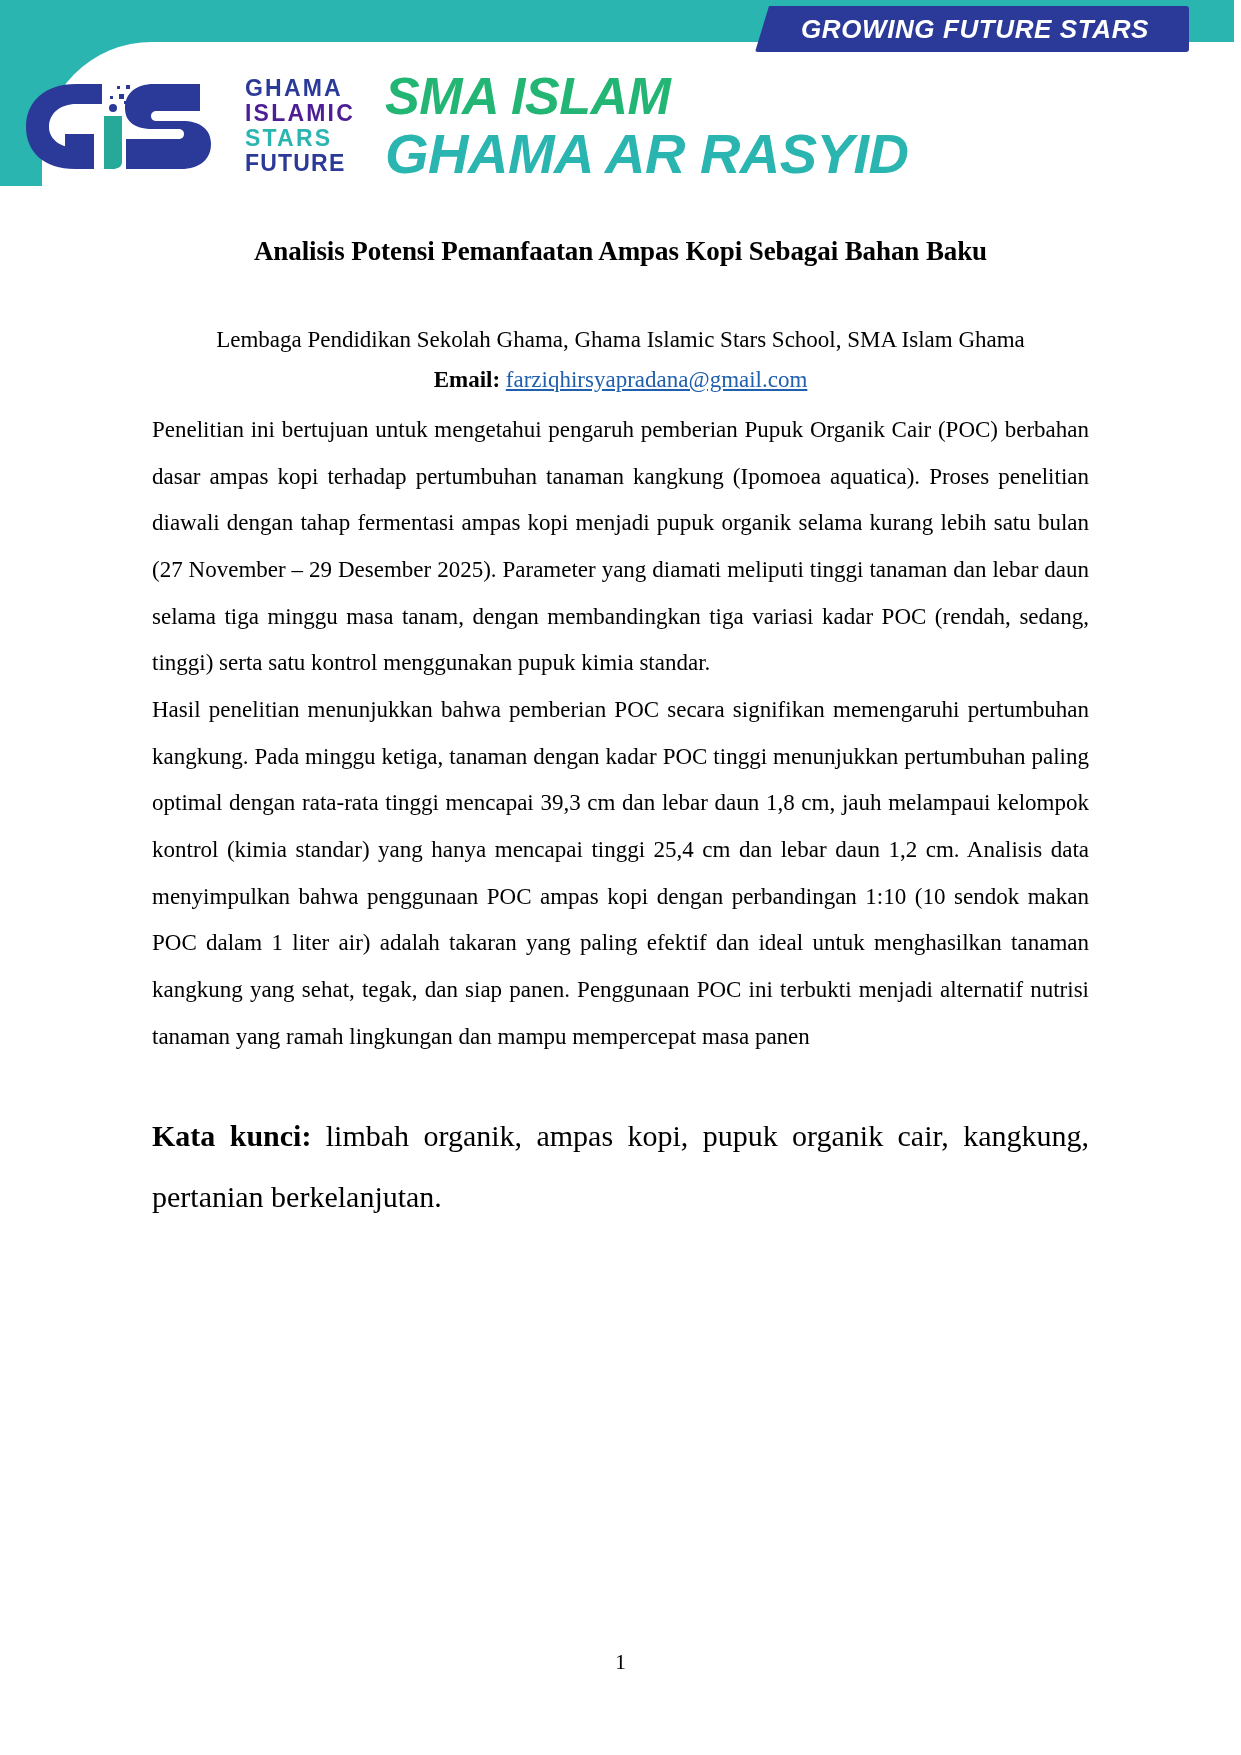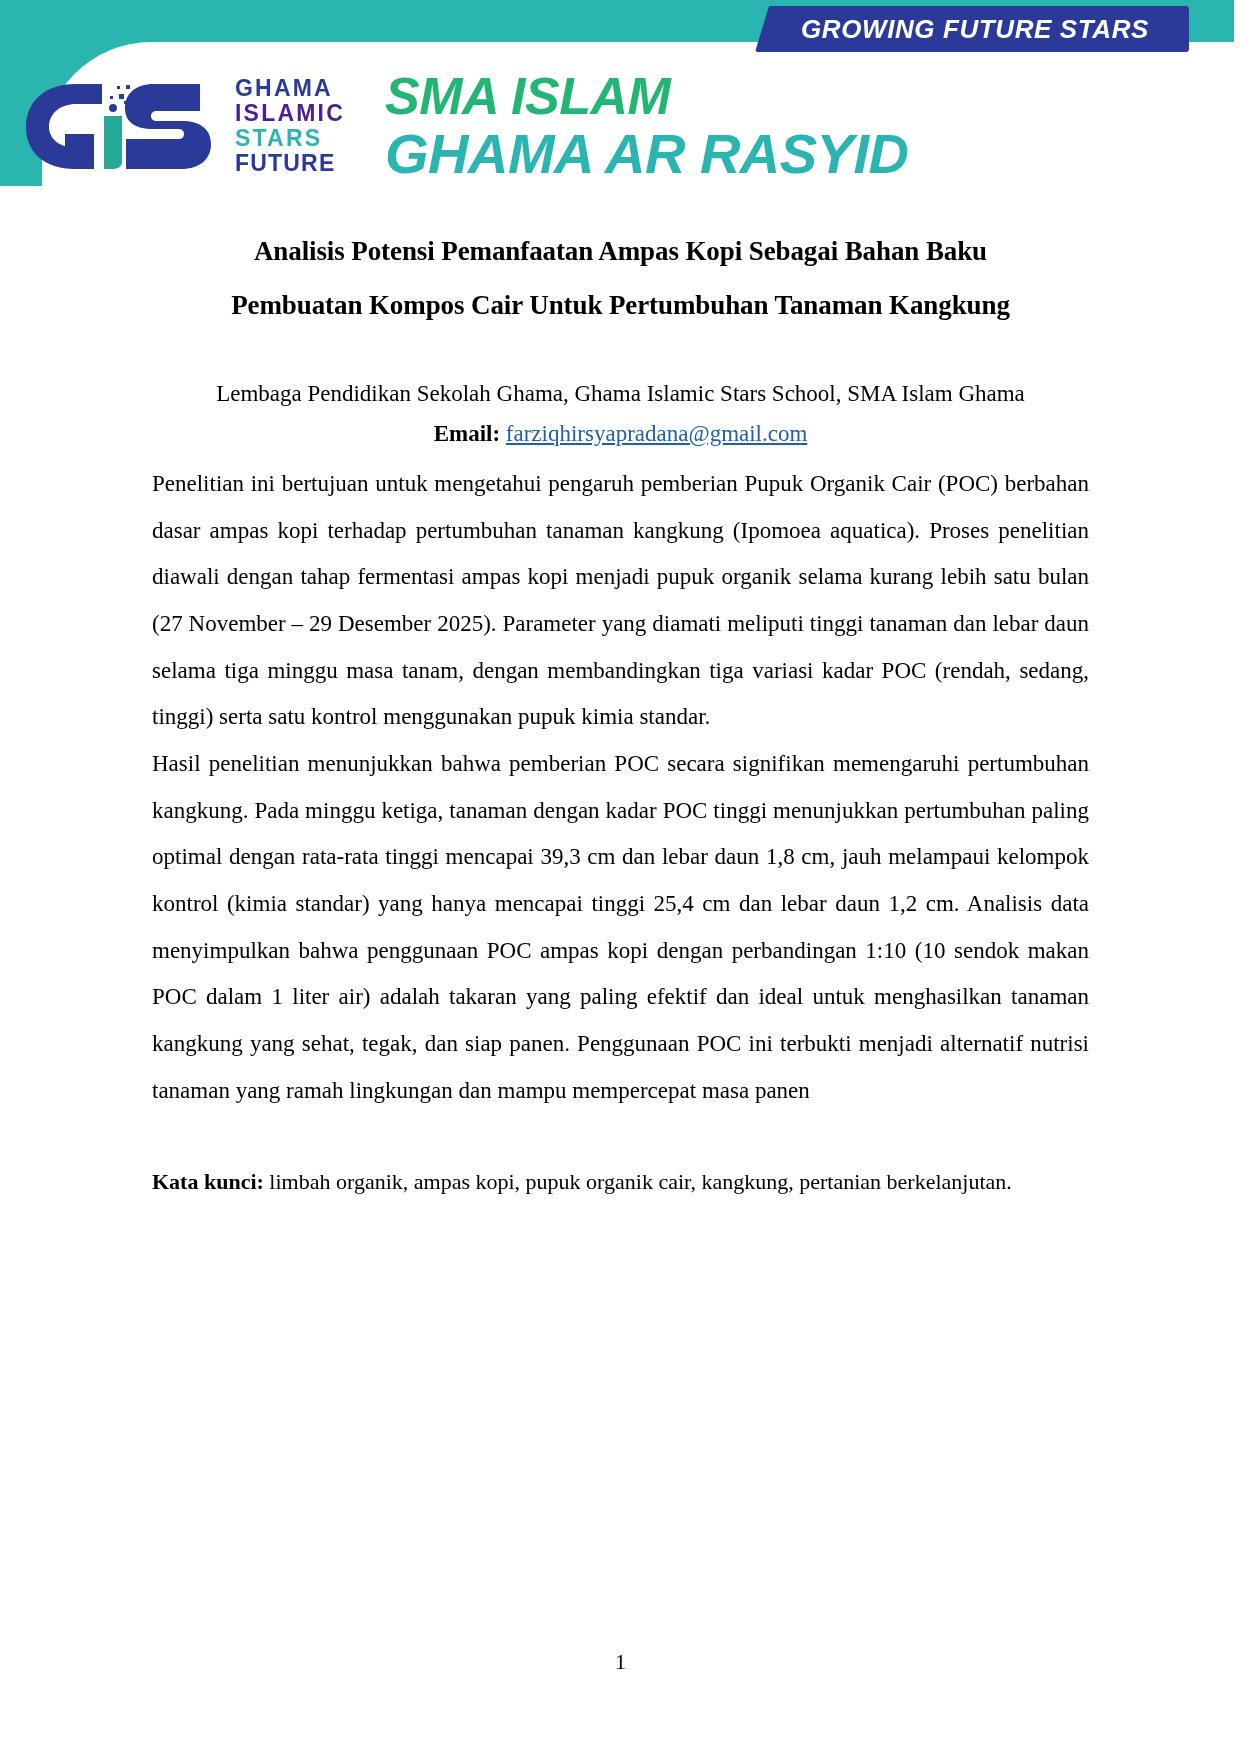--- a/index.html
+++ b/index.html
@@ -70,21 +70,21 @@
     clip-path: polygon(0 0, 100% 0, 72% 100%, 0 100%);
   }
 
   
   .logo-wrap {
     position: absolute;
     left: 18px;
     top: 72px;
     display: flex;
     align-items: center;
-    gap: 2px;
+    gap: 12px;
   }
   .logo-mark { width: 215px; height: 108px; display: block; }
   .logo-words {
     font-family: "Liberation Sans", sans-serif;
     font-weight: bold;
     font-size: 23px;
     line-height: 1.08;
     letter-spacing: 2.2px;
   }
   .lw-1 { color: #2b3a99; }
@@ -157,21 +157,21 @@
     text-align: justify;
     text-justify: inter-word;
     font-size: 23px;
     line-height: 2.03;
     margin-top: 14px;
   }
   .abs-para.tight { margin-top: 0px; }
 
   .keywords {
     text-align: justify;
-    font-size: 22px;
+    font-size: 30px;
     line-height: 2.03;
     margin-top: 46px;
   }
   .kw-label { font-weight: bold; }
 
   .page-number {
     position: absolute;
     left: 0;
     right: 0;
     top: 1425px;
@@ -220,21 +220,20 @@
   <div class="school-name">
     <div class="school-line1">SMA ISLAM</div>
     <div class="school-line2">GHAMA AR RASYID</div>
   </div>
 </div>
 
 <div class="page">
 
   <div class="doc-title">
     <div>Analisis Potensi Pemanfaatan Ampas Kopi Sebagai Bahan Baku</div>
-    <div>Pembuatan Kompos Cair Untuk Pertumbuhan Tanaman Kangkung</div>
   </div>
 
 
   <div class="affil">
     <div>Lembaga Pendidikan Sekolah Ghama, Ghama Islamic Stars School, SMA Islam Ghama</div>
   </div>
 
   <div class="email-line">
     <span class="email-label">Email:</span>
     <span class="email-addr">farziqhirsyapradana@gmail.com</span>

